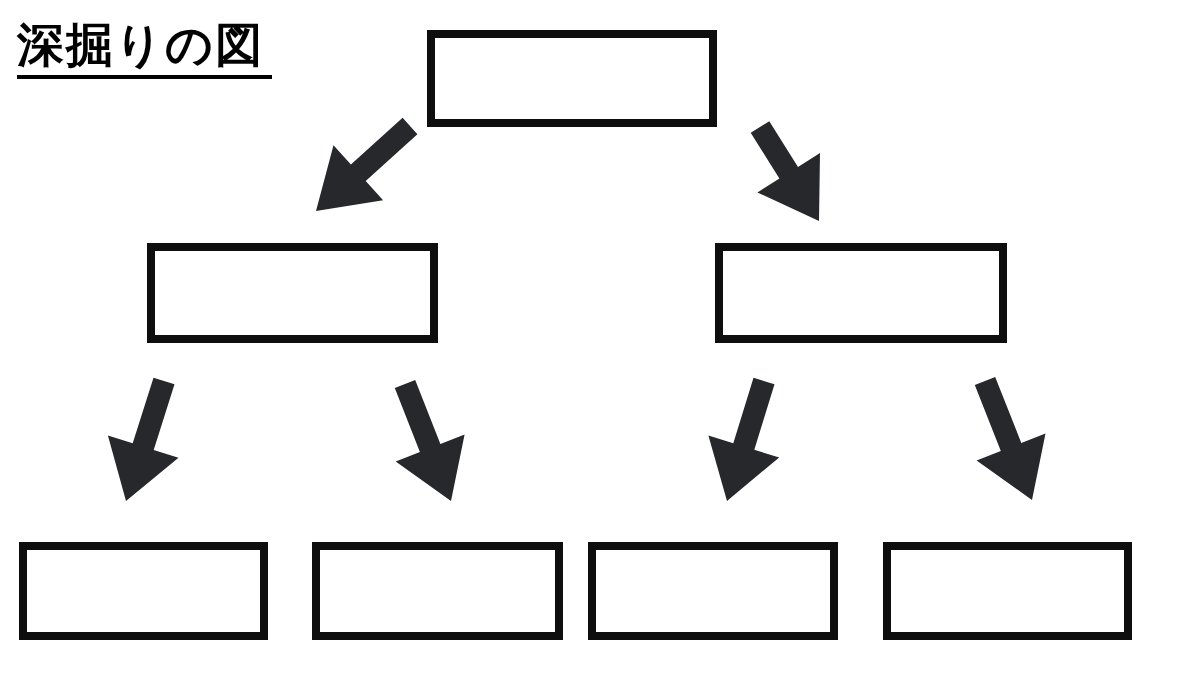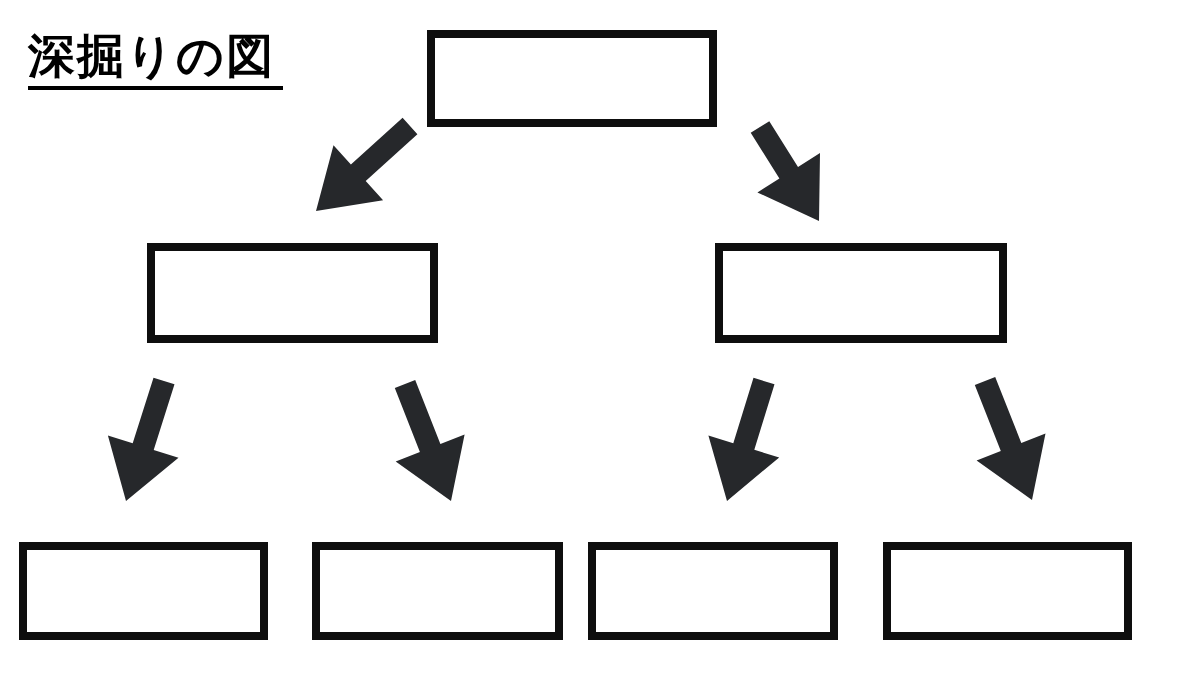--- a/index.html
+++ b/index.html
@@ -12,21 +12,21 @@
     position: relative;
     width: 1200px;
     height: 675px;
     background: #ffffff;
     overflow: hidden;
   }
   .page-title {
     position: absolute;
     left: 17px;
     top: 16px;
-    margin: 11px;
+    margin: 0;
     font-size: 47px;
     font-weight: 800;
     line-height: 58px;
     letter-spacing: 2px;
     color: #000000;
     border-bottom: 4px solid #000000;
     padding: 0 8px 1px 0;
     white-space: nowrap;
   }
   .box {

